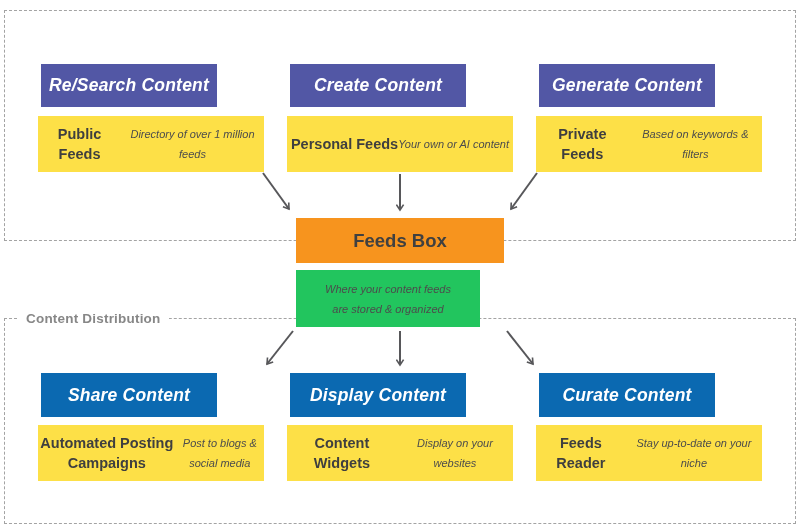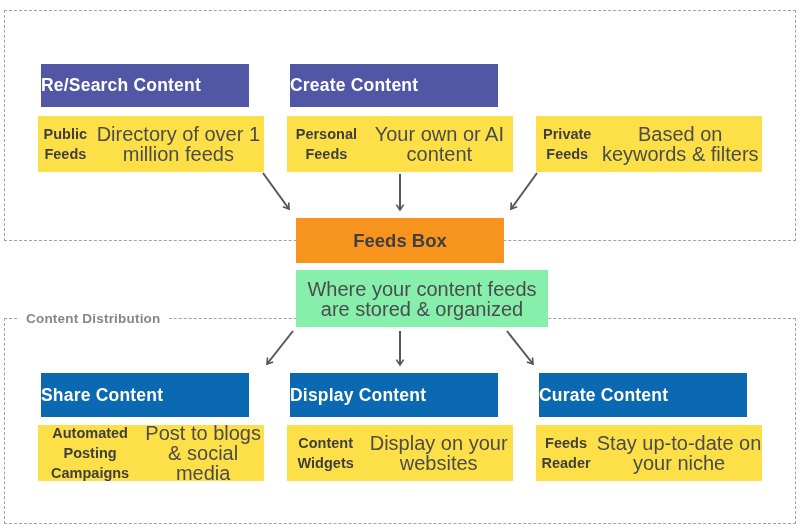--- a/index.html
+++ b/index.html
@@ -28,29 +28,30 @@
     color: #878787;
     letter-spacing: 0.2px;
     line-height: 17px;
   }
   #label-generation   { left: 17px; top: 2px; }
   #label-distribution { left: 17px; top: 310px; }
 
   .hdr-box {
     position: absolute;
     z-index: 2;
-    width: 208px;
+    width: 176px;
     height: 43px;
     display: flex;
     align-items: center;
-    justify-content: flex-start;
+    justify-content: center;
     color: #ffffff;
     font-weight: bold;
     font-size: 17.5px;
     letter-spacing: 0.2px;
+    font-style: italic;
   }
   .hdr-gen  { background: #5257a5; top: 64px; }
   .hdr-dist { background: #0b69b1; top: 373px; height: 44px; }
   .col1 .hdr-box, .hdr-c1 { left: 41px; }
   .hdr-c2 { left: 290px; }
   .hdr-c3 { left: 539px; }
 
   .info-box {
     position: absolute;
     z-index: 2;
@@ -68,43 +69,44 @@
   .info-dist { top: 425px; }
   .info-c1 { left: 38px; }
   .info-c2 { left: 287px; }
   .info-c3 { left: 536px; }
   .info-title {
     font-weight: bold;
     font-size: 14.5px;
     color: #3f3f3f;
   }
   .info-sub {
-    font-size: 20px;
+    font-size: 11px;
     color: #4c4c4c;
+    font-style: italic;
   }
 
   #feeds-box {
     position: absolute;
     z-index: 2;
     left: 296px; top: 218px;
     width: 208px; height: 45px;
     background: #f7941e;
     display: flex;
     align-items: center;
     justify-content: center;
     color: #404040;
     font-weight: bold;
     font-size: 18.5px;
   }
   #feeds-info {
     position: absolute;
     z-index: 2;
     left: 296px; top: 270px;
-    width: 252px; height: 57px;
-    background: #86efac;
+    width: 184px; height: 57px;
+    background: #22c55e;
     display: flex;
     flex-direction: column;
     align-items: center;
     justify-content: center;
     text-align: center;
     font-size: 14.5px;
     color: #4c4c4c;
     line-height: 20px;
   }
   #arrow-layer {
@@ -122,20 +124,23 @@
   <div id="section-generation" class="dashed-section"></div>
   <div id="section-distribution" class="dashed-section"></div>
 
   <div id="label-distribution" class="section-label">Content Distribution</div>
 
   <div class="hdr-box hdr-gen hdr-c1">
     <span>Re/Search Content</span>
   </div>
   <div class="hdr-box hdr-gen hdr-c2">
     <span>Create Content</span>
+  </div>
+  <div class="hdr-box hdr-gen hdr-c3">
+    <span>Generate Content</span>
   </div>
 
   <div class="info-box info-gen info-c1">
     <span class="info-title">Public Feeds</span>
     <span class="info-sub">Directory of over 1 million feeds</span>
   </div>
   <div class="info-box info-gen info-c2">
     <span class="info-title">Personal Feeds</span>
     <span class="info-sub">Your own or AI content</span>
   </div>

